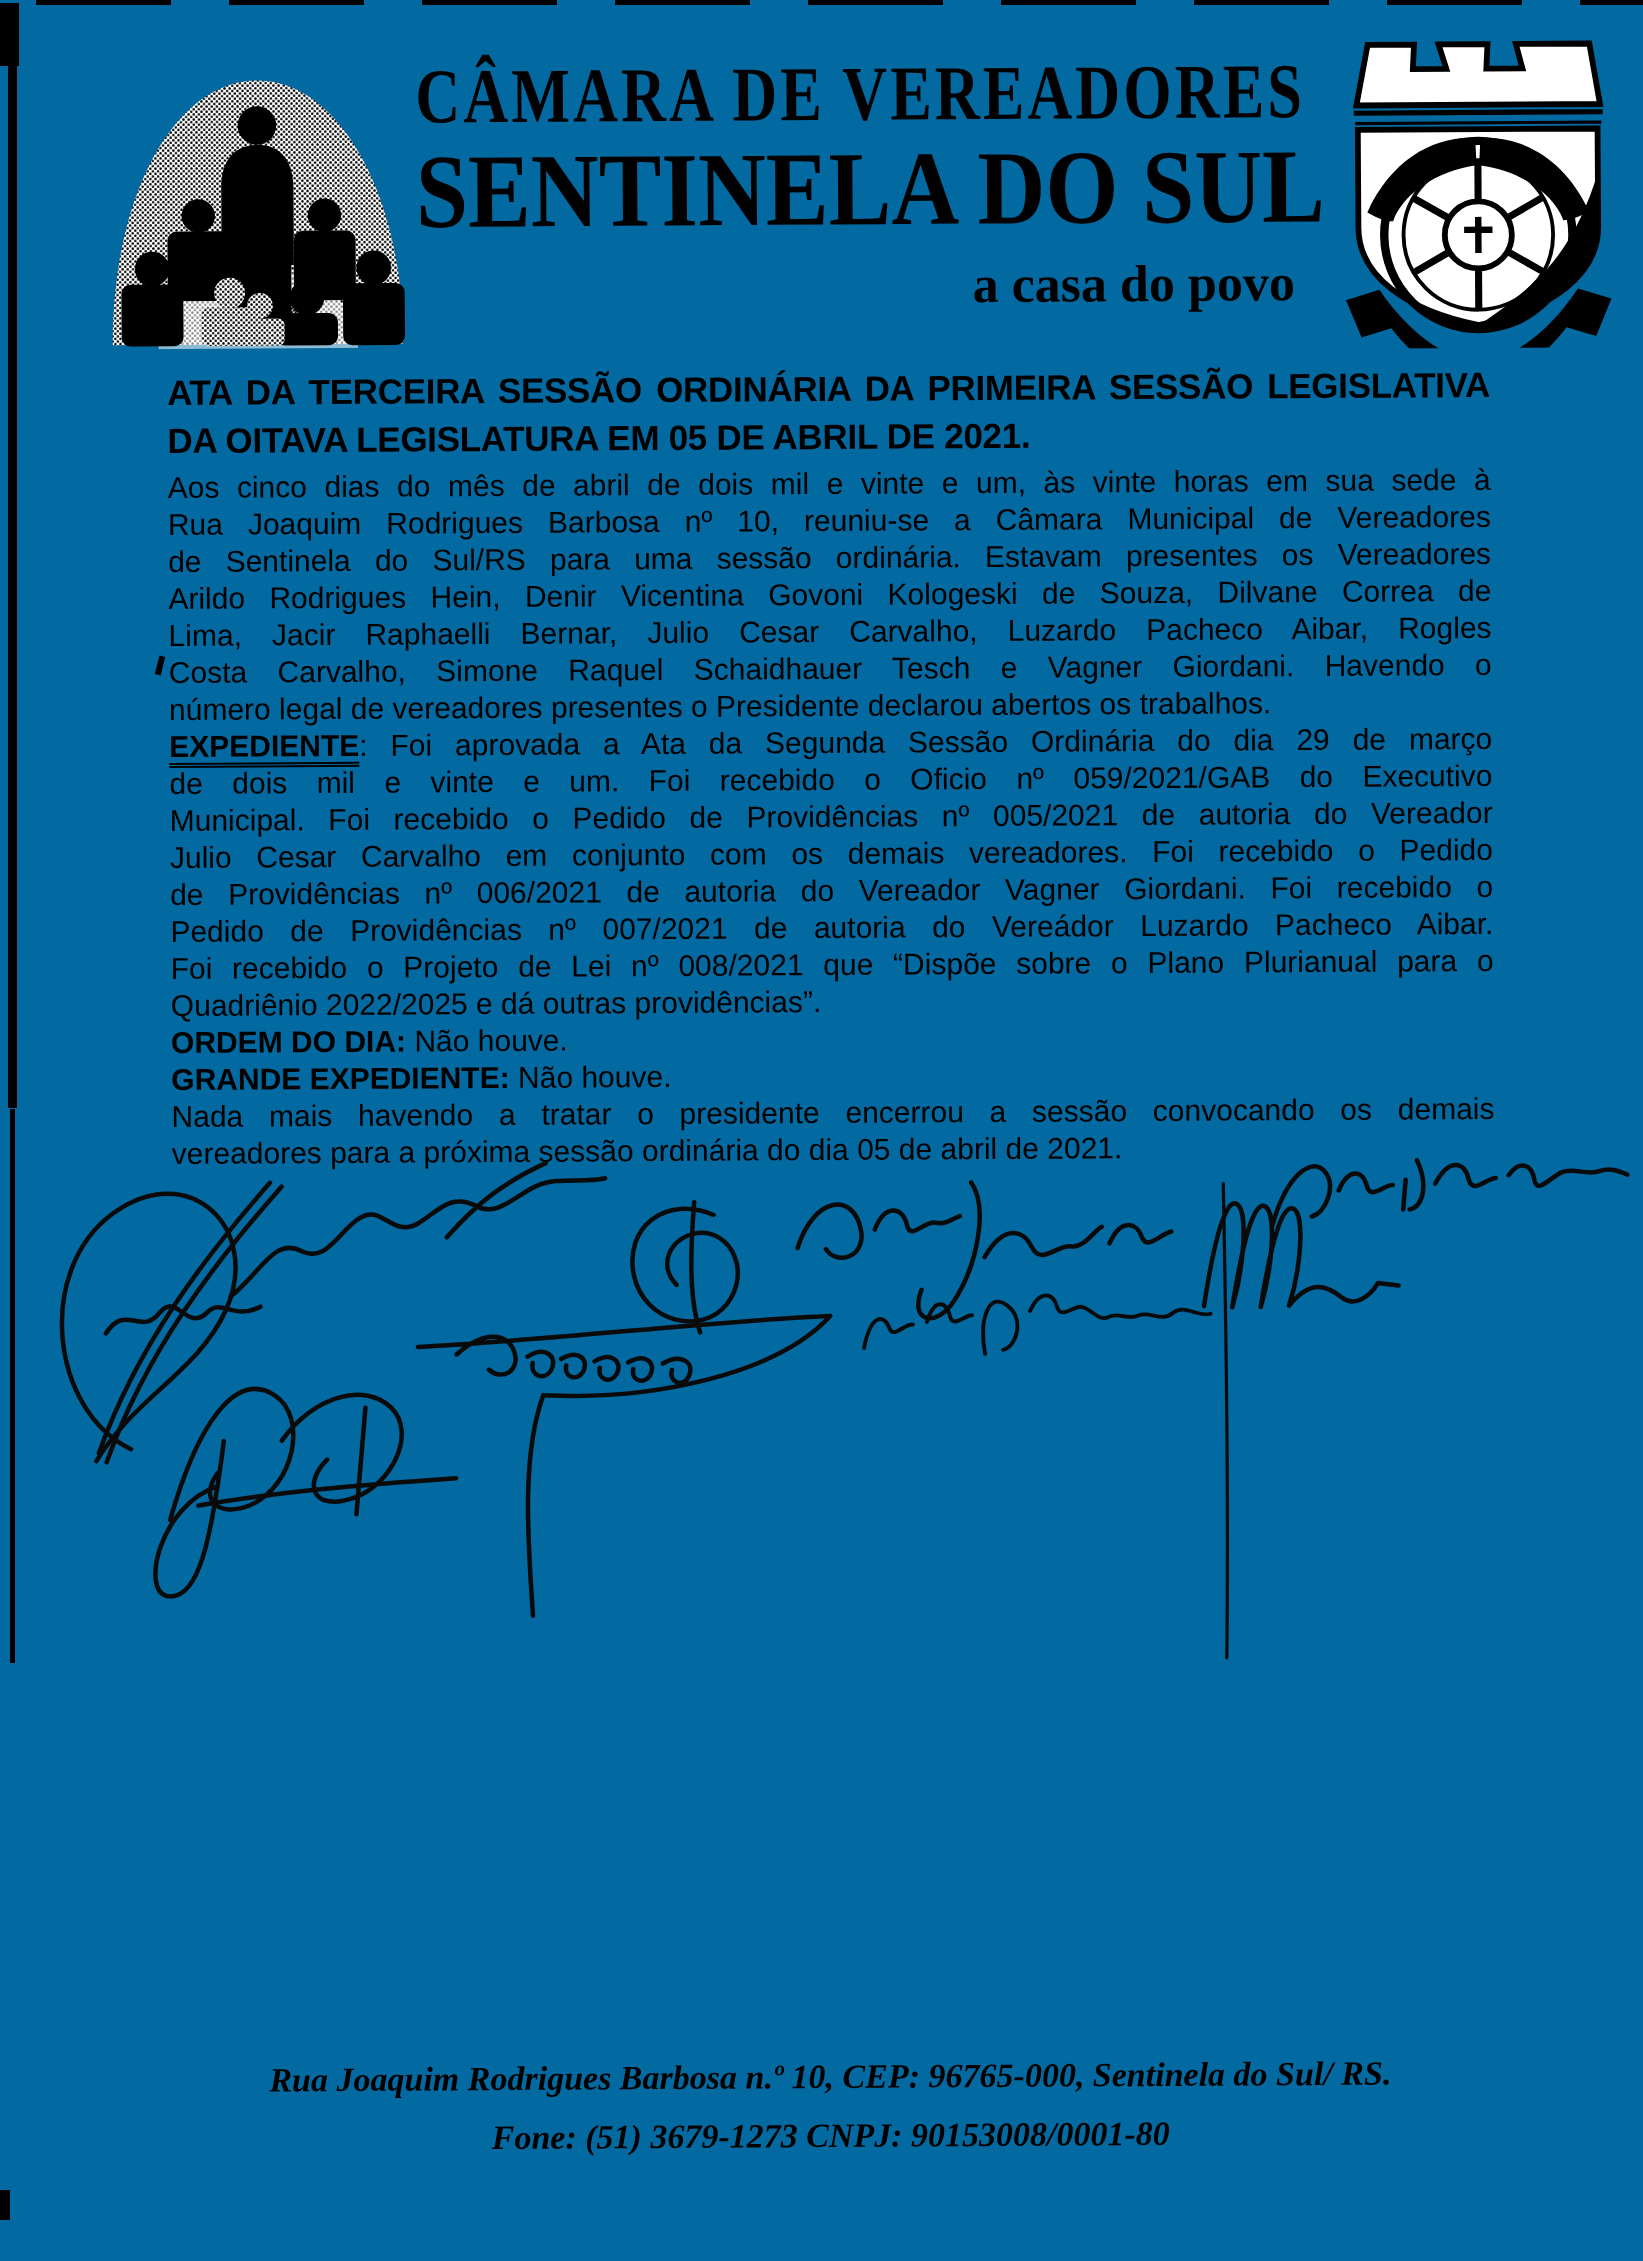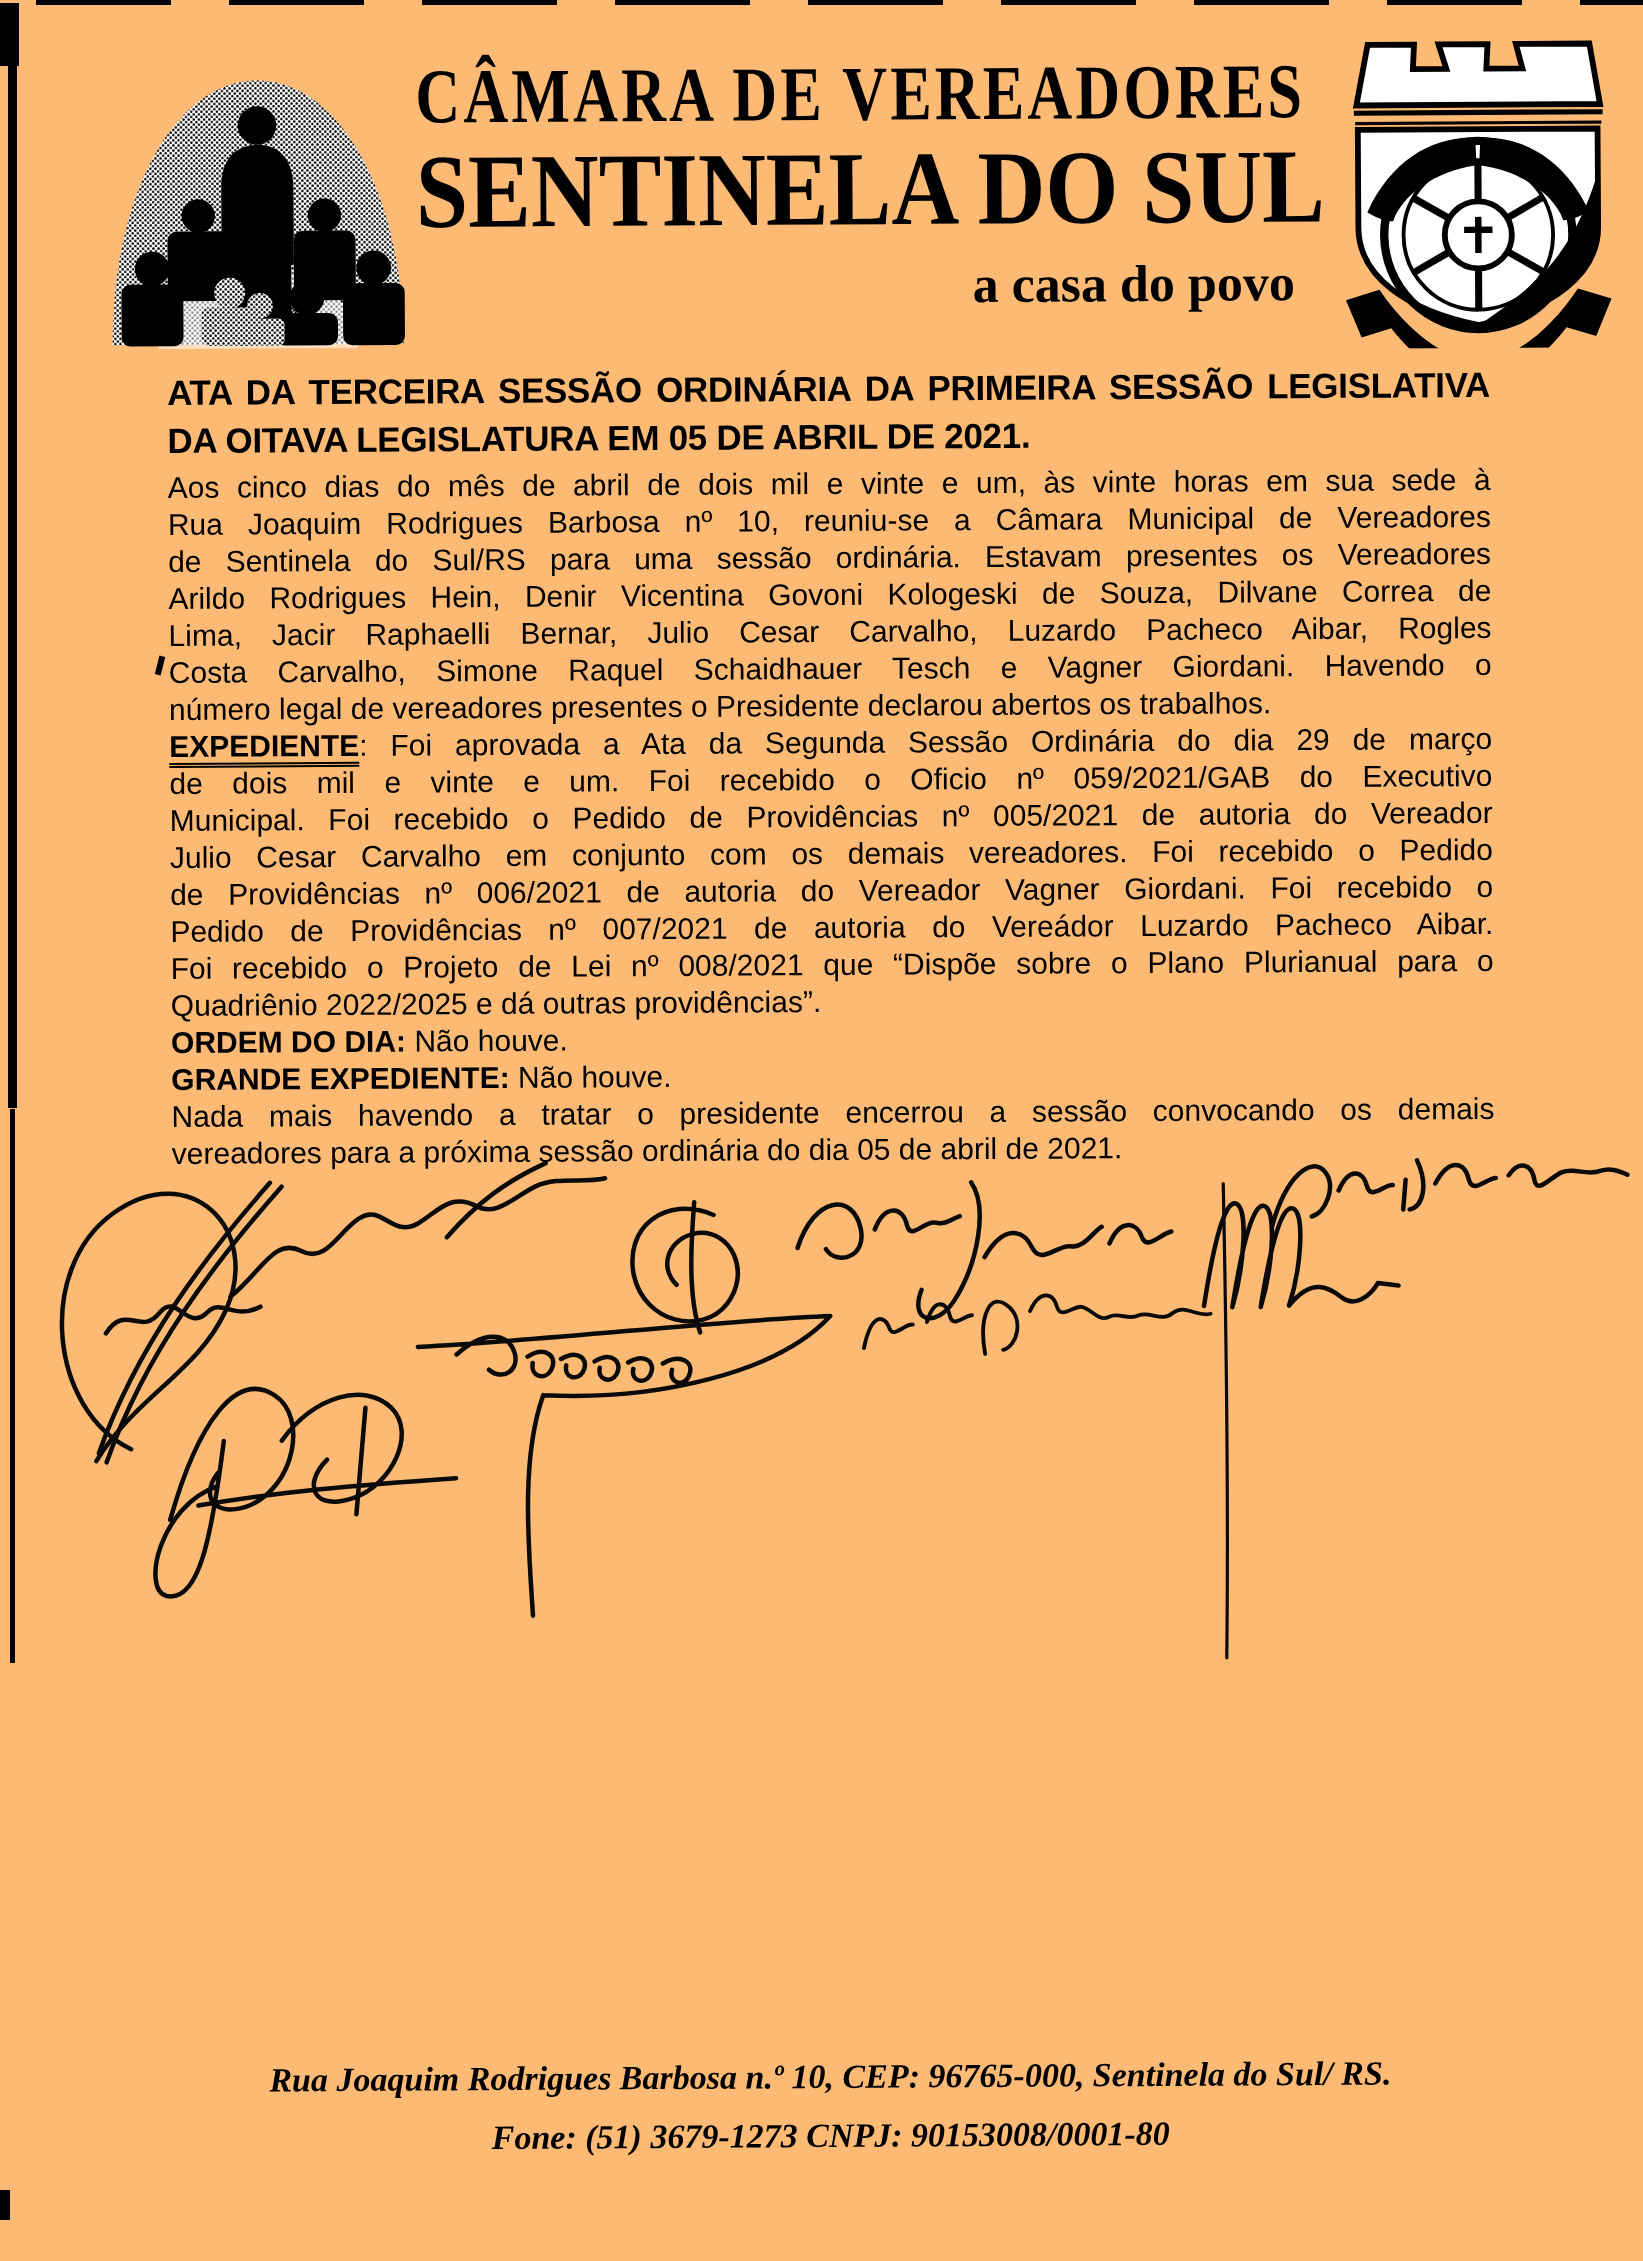--- a/index.html
+++ b/index.html
@@ -1,17 +1,17 @@
 <!DOCTYPE html>
 <html style="font-size:10.3px"><head>
 <meta charset="utf-8">
 <title>Ata - Câmara de Vereadores Sentinela do Sul</title>
 <style>
   html,body{margin:0;padding:0;background:#e8e8e8}
-  .page{position:relative;width:1644px;height:2261px;background:#fdba74;overflow:hidden;color:#000}
+  .page{position:relative;width:1644px;height:2261px;background:#0369a1;overflow:hidden;color:#000}
   .tilt{position:absolute;inset:0;transform:rotate(-0.35deg);transform-origin:822px 709px}
 
   
   .logo{position:absolute;left:106px;top:37px;width:309px;height:308px}
   .crest{position:absolute;left:1342px;top:26px;width:281px;height:326px}
   .masthead{position:absolute;left:419px;top:55px;width:890px;text-align:center}
   .mast1{font:700 62px/1 "Liberation Serif","DejaVu Serif",serif;letter-spacing:3.2px;transform:scaleY(1.25);transform-origin:center top;white-space:nowrap}
   .mast2{font:700 94px/1 "Liberation Serif","DejaVu Serif",serif;margin-top:19.3px;transform:scaleY(1.12);transform-origin:center top;white-space:nowrap}
   .mast3{font:700 52px/1 "Liberation Serif","DejaVu Serif",serif;margin-top:30px;text-align:right;padding-right:11.6px;white-space:nowrap}
 

